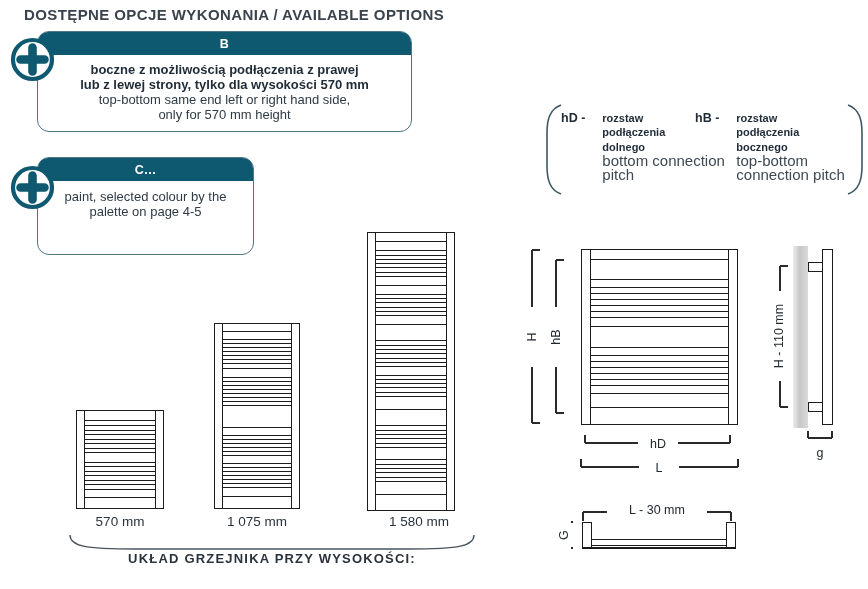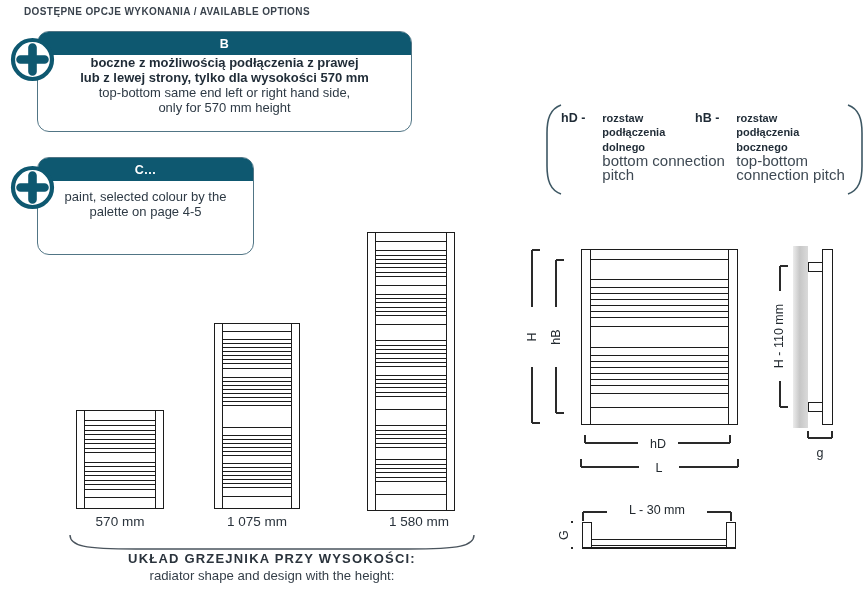--- a/index.html
+++ b/index.html
@@ -2,32 +2,32 @@
 <html style="--teal: #0E5870;"><head>
 <meta charset="utf-8">
 <style>
   html,body{margin:0;padding:0;}
   body{
     width:868px;height:589px;position:relative;background:#ffffff;
     font-family:"Liberation Sans", sans-serif;overflow:hidden;
   }
   .abs{position:absolute;}
   .page-title{
-    left:24px;top:6px;font-size:10px;font-weight:bold;letter-spacing:.4px;color:#3A434D;
+    left:24px;top:6px;font-size:15px;font-weight:bold;letter-spacing:.4px;color:#3A434D;
   }
   
   .opt-box{
     border:1.4px solid #517585;border-radius:12px;background:#fff;box-sizing:border-box;
   }
   .opt-head{
     height:23px;background:var(--teal);border-radius:10px 10px 0 0;
     display:flex;align-items:center;justify-content:center;
     color:#fff;font-weight:bold;font-size:12.5px;letter-spacing:.5px;
   }
-  .opt-body{ text-align:center;font-size:13px;line-height:15px;color:#2E3A45;}
+  .opt-body{ text-align:center;padding-top:7px;font-size:13px;line-height:15px;color:#2E3A45;}
   .opt-body .bold{font-weight:bold;color:#1F2B36;}
   .plus-badge{width:45px;height:45px;}
   
   .legend-item{display:flex;gap:17px;}
   .legend-sym{font-weight:bold;font-size:12.5px;color:#1F2B36;line-height:14.4px;white-space:nowrap;}
   .legend-pl{font-weight:bold;font-size:11px;color:#1F2B36;line-height:14.4px;}
   .legend-en{font-size:15px;color:#3E4953;line-height:13.8px;}
   
   .size-label{text-align:center;font-size:13.5px;color:#2A333C;}
   
@@ -212,21 +212,20 @@
 
 <div class="abs size-label" style="left:70px;top:514px;width:100px;">570 mm</div>
 <div class="abs size-label" style="left:207px;top:514px;width:100px;">1 075 mm</div>
 <div class="abs size-label" style="left:364px;top:514px;width:110px;">1 580 mm</div>
 
 <svg class="abs" style="left:66px;top:533px;" width="412" height="20" viewBox="0 0 412 20">
   <path d="M 4 2 C 4 13, 18 16, 70 16 L 342 16 C 394 16, 408 13, 408 2" stroke="#4A545D" stroke-width="1.4" fill="none"></path>
 </svg>
 <div class="abs caption-wrap">
   <div class="caption-pl">UKŁAD GRZEJNIKA PRZY WYSOKOŚCI:</div>
-  <div class="caption-en">radiator shape and design with the height:</div>
 </div>
 
 <div class="abs" id="front-diagram" style="left:525px;top:240px;width:222px;height:250px;">
     <svg width="222" height="250" viewBox="0 0 222 250" shape-rendering="crispEdges">
       <line x1="7" y1="10" x2="7" y2="88" stroke="#2A2A2A" stroke-width="1.1"></line>
       <line x1="7" y1="108" x2="7" y2="183" stroke="#2A2A2A" stroke-width="1.1"></line>
       <line x1="7" y1="10" x2="15" y2="10" stroke="#2A2A2A" stroke-width="1.1"></line>
       <line x1="7" y1="183" x2="15" y2="183" stroke="#2A2A2A" stroke-width="1.1"></line>
       <line x1="31" y1="20" x2="31" y2="86" stroke="#2A2A2A" stroke-width="1.1"></line>
       <line x1="31" y1="108" x2="31" y2="173" stroke="#2A2A2A" stroke-width="1.1"></line>

